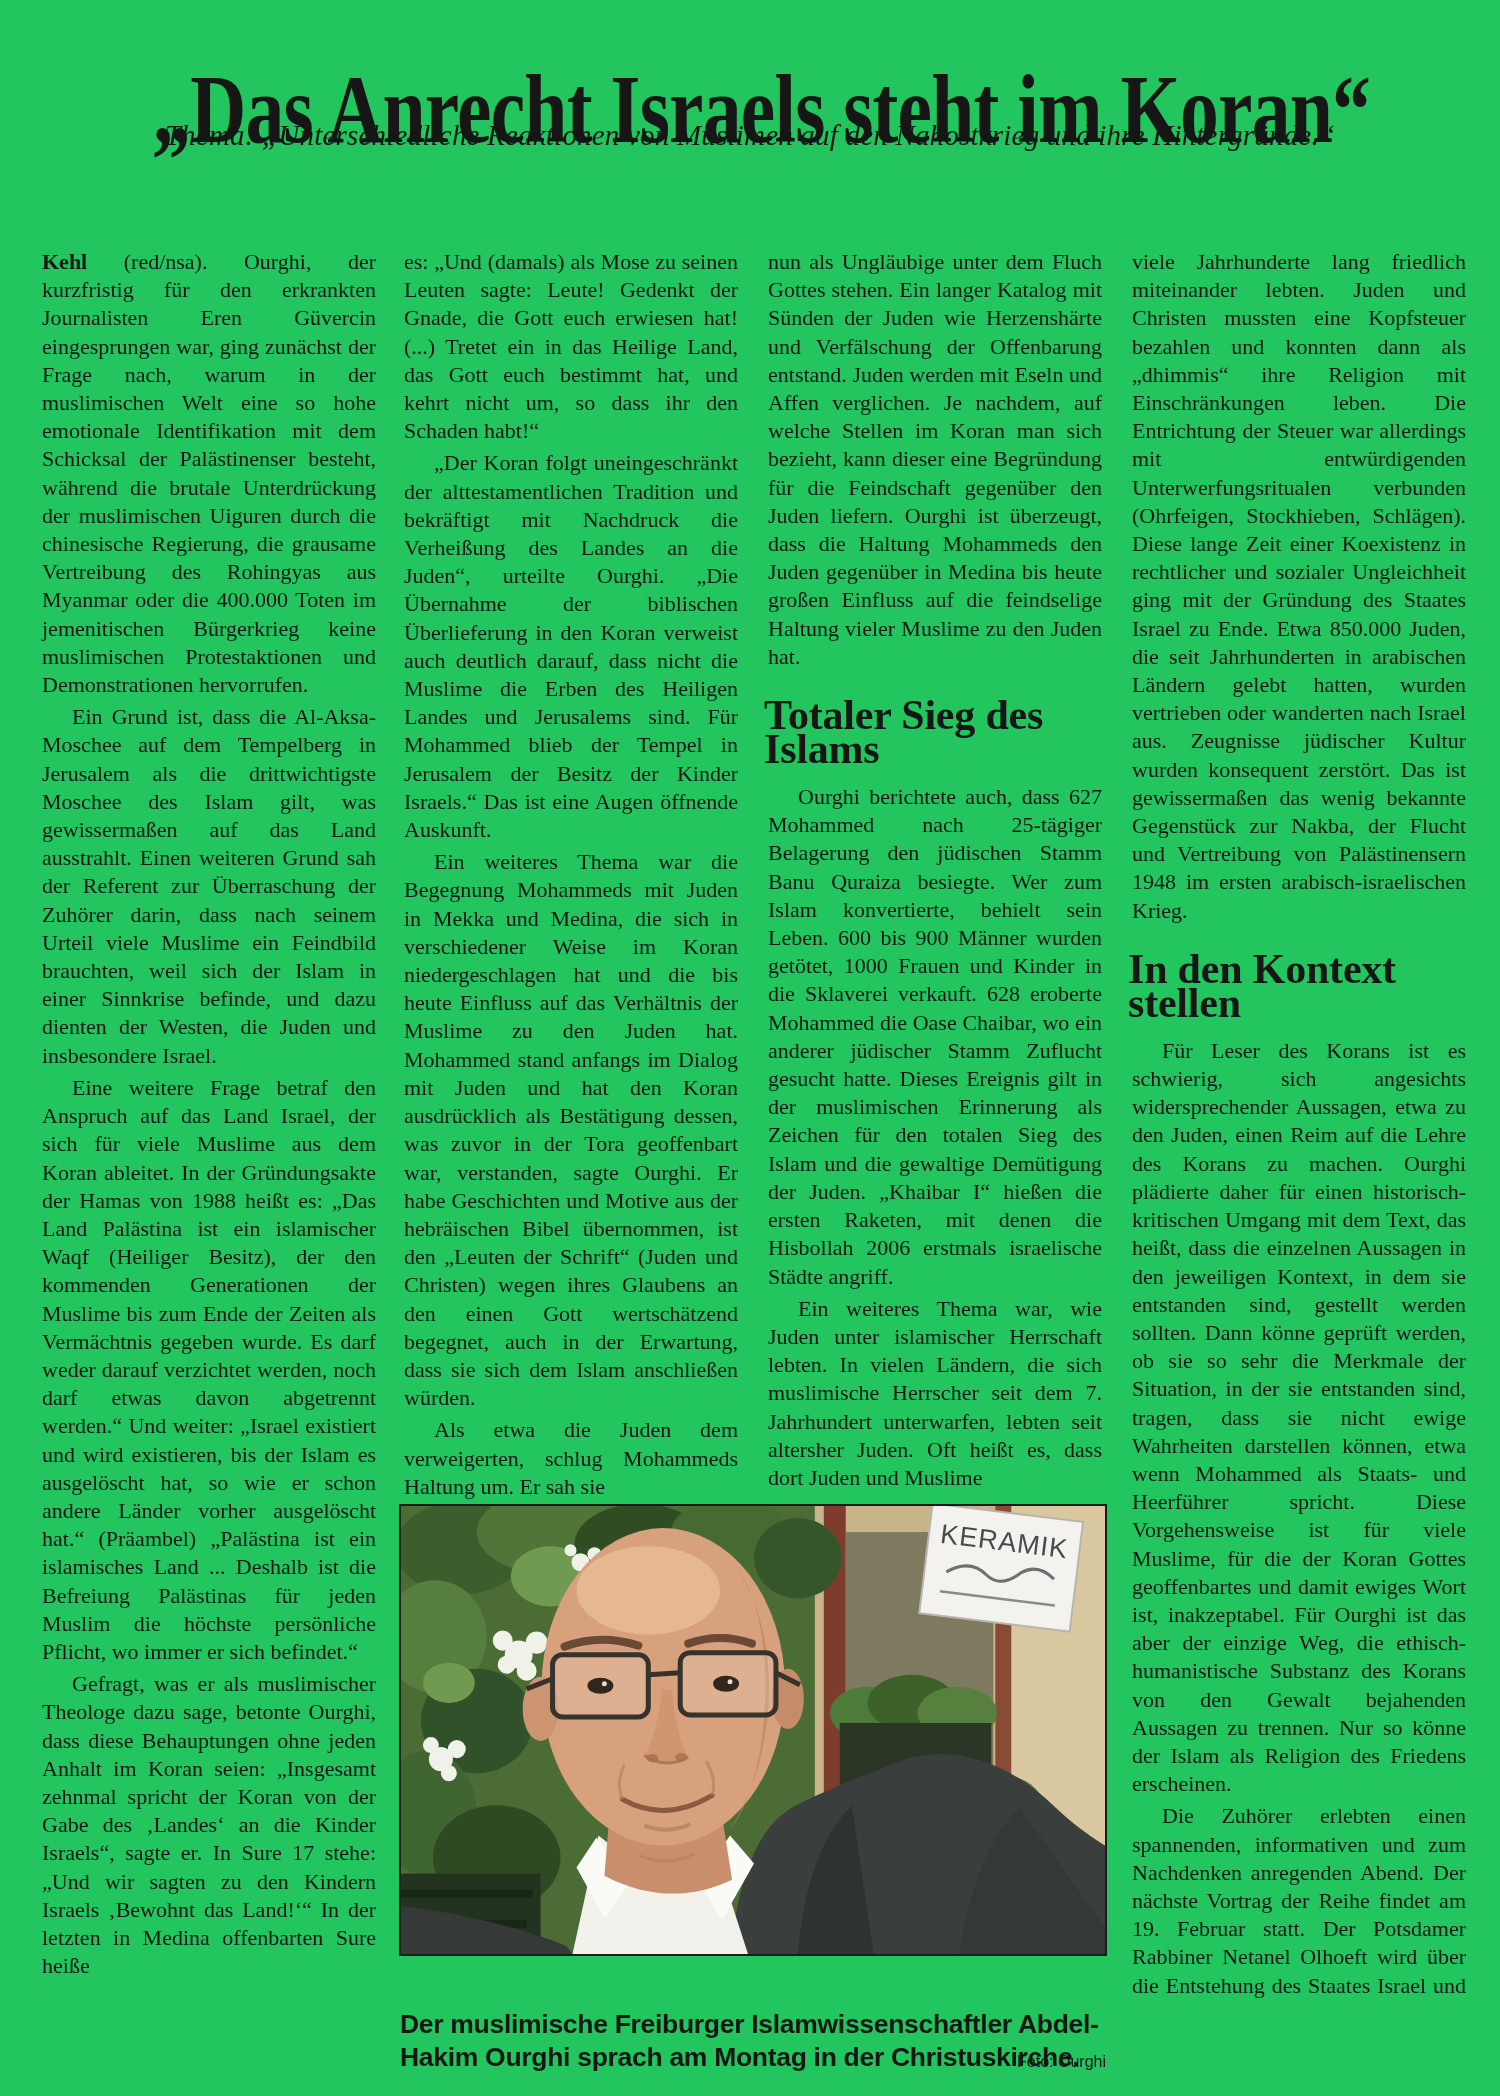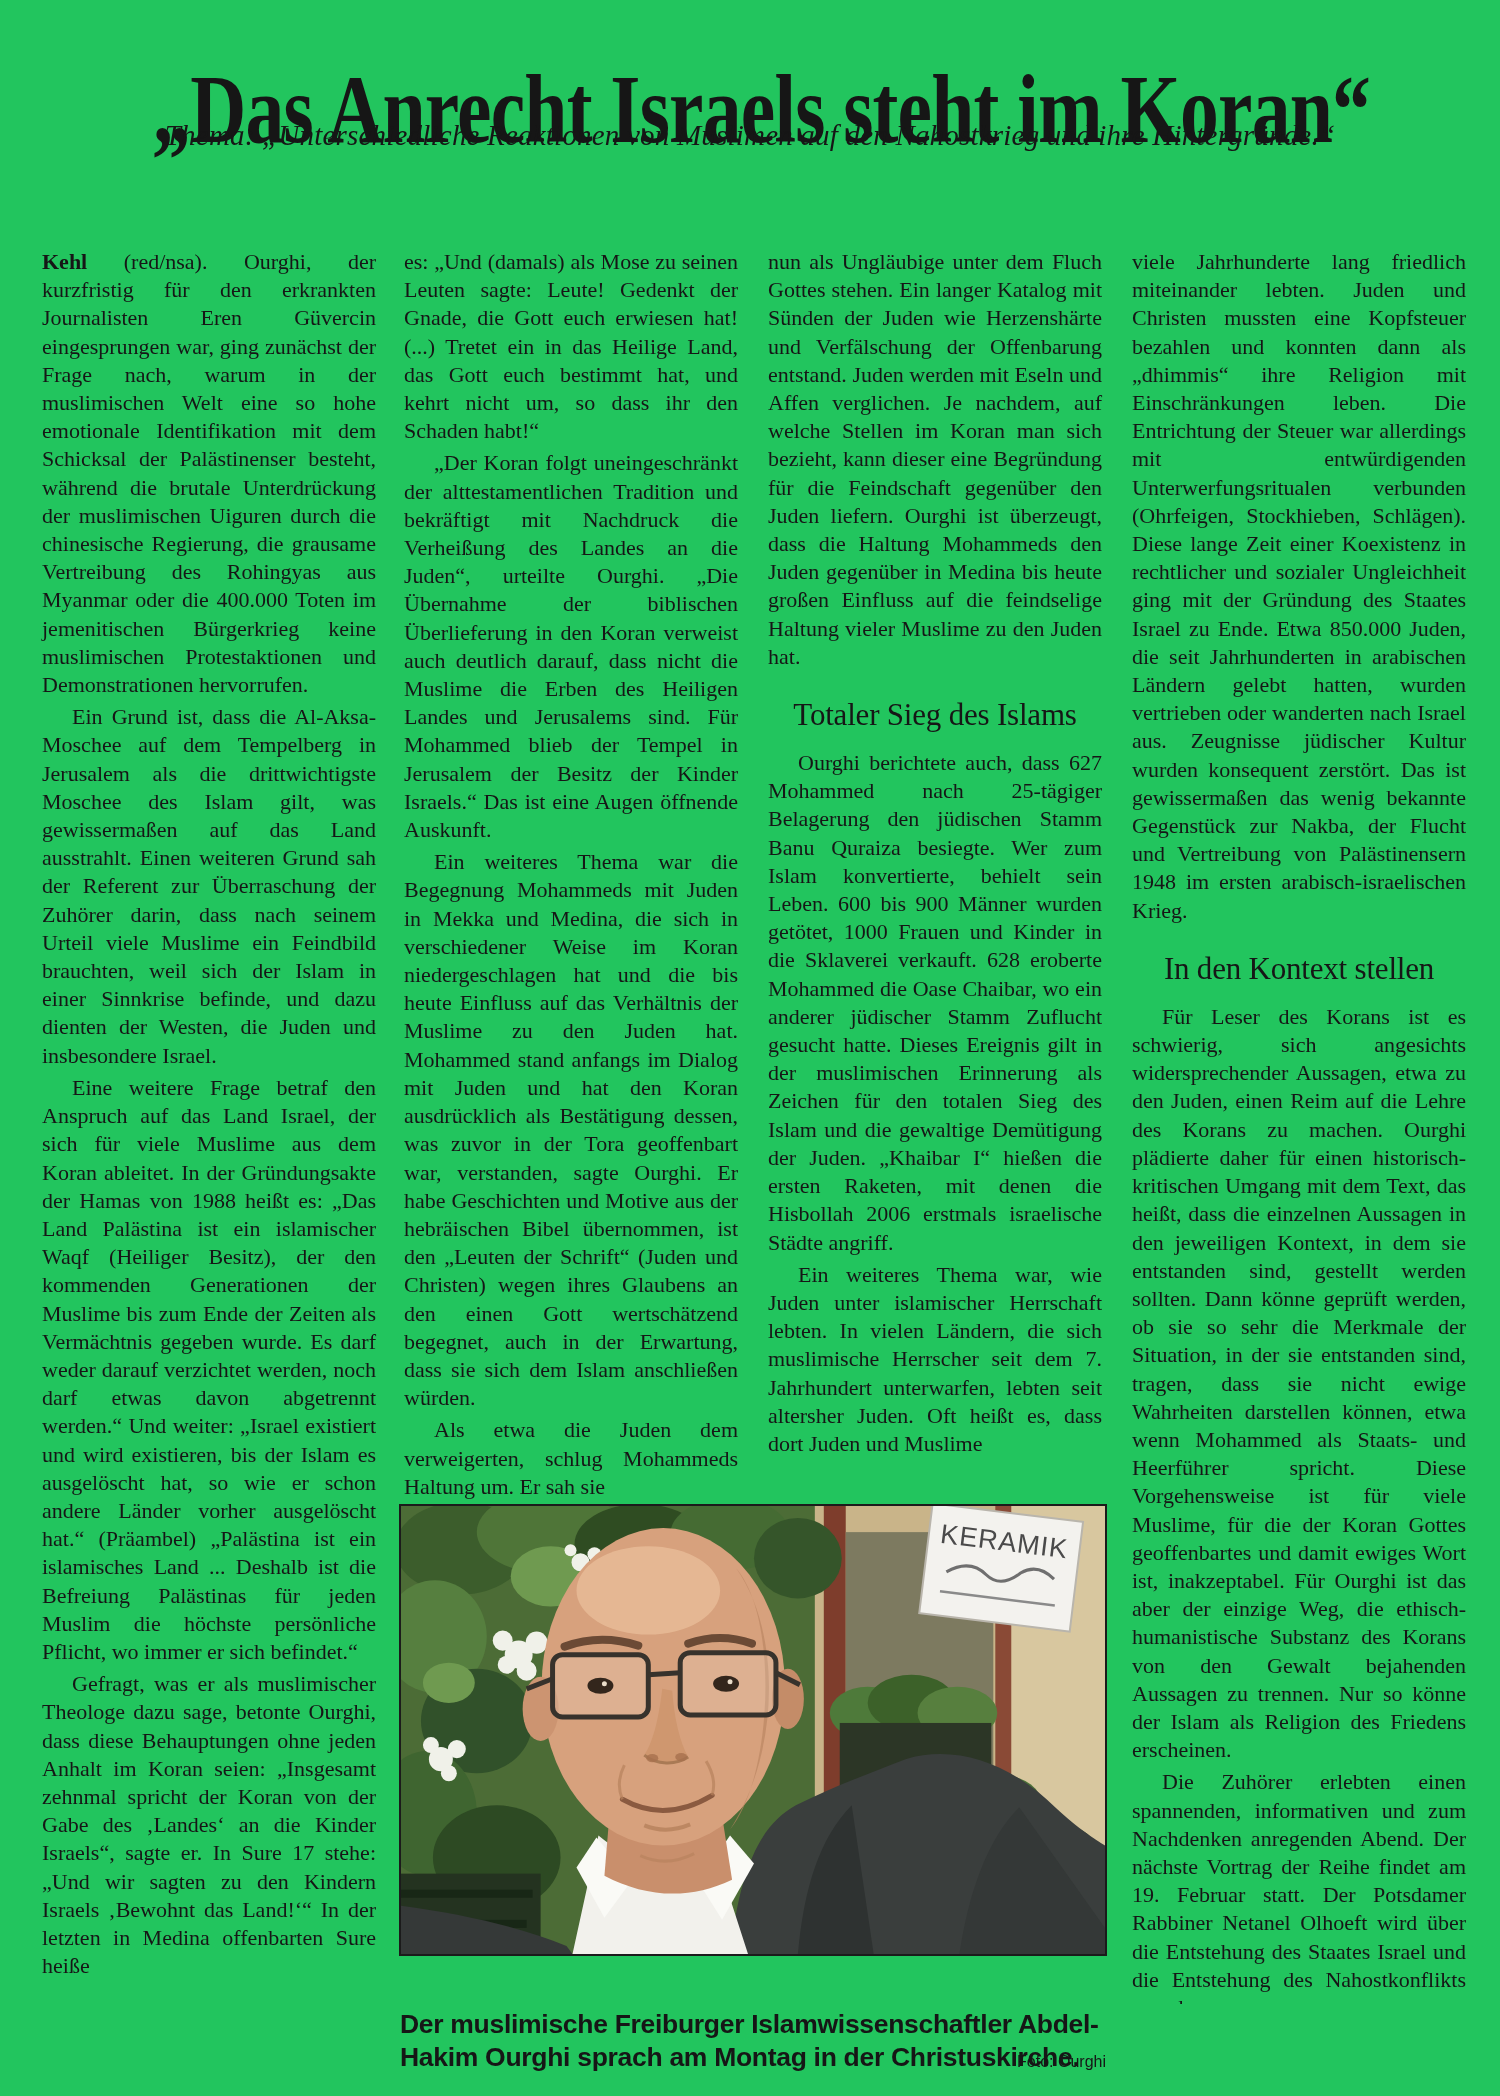--- a/index.html
+++ b/index.html
@@ -19,22 +19,22 @@
   }
   .col{
     position:absolute; top:244px; width:342px; overflow:hidden;
     font-size:22px; line-height:28.2px; text-align:justify;
     -webkit-hyphens:auto; hyphens:auto;
   }
   .col p{margin:4px;}
   .col p.ind{text-indent:30px;}
   .lead{font-weight:bold;}
   .xhead{
-    font-weight:normal; font-size:31px; line-height:34px;
-    margin:27px 0 17px; text-align:center; text-indent:0 !important;
+    font-weight:bold; font-size:42px; line-height:34px;
+    margin:27px 0 17px; text-align:left; text-indent:0 !important;
     -webkit-hyphens:none; hyphens:none; letter-spacing:-0.2px;
   }
   .col1{left:38px;  height:1746px;}
   .col2{left:400px; height:1256px;}
   .col3{left:764px; height:1256px;}
   .col4{left:1128px;height:1760px;}
   figure.photo{
     position:absolute; left:399px; top:1504px; width:708px; height:452px;
     margin:0; border:2px solid #1b1b1b; box-sizing:border-box; background:#55763d;
   }

